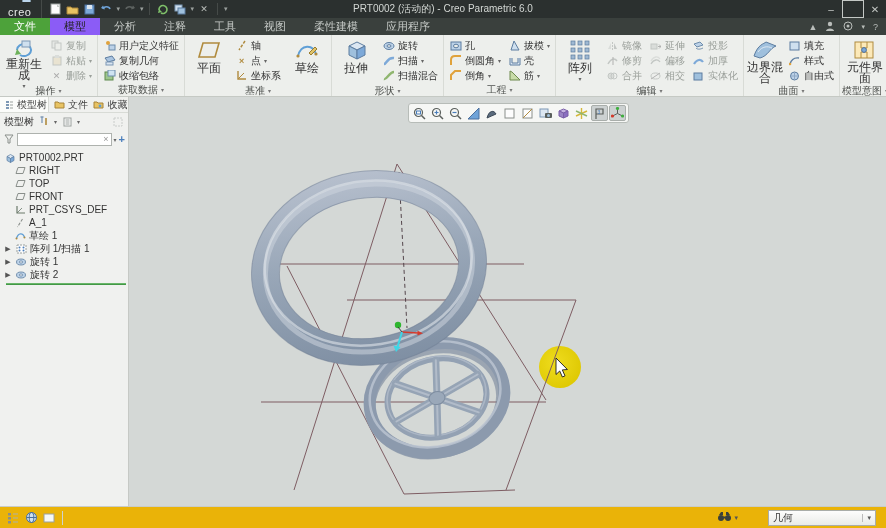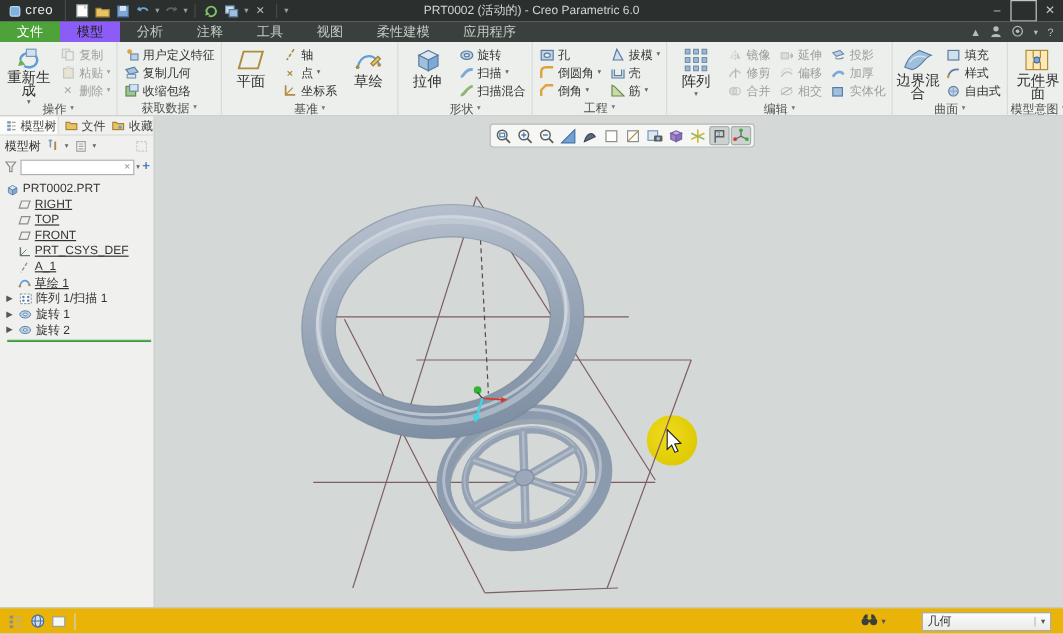--- a/index.html
+++ b/index.html
@@ -1,21 +1,21 @@
 <!DOCTYPE html>
 <html><head>
 <meta charset="utf-8">
 <style>
   * { margin:0; padding:0; box-sizing:border-box; }
   html,body { width:886px; height:528px; overflow:hidden; }
   body { font-family:"Liberation Sans","DejaVu Sans",sans-serif; font-size:11px; color:#333; background:#d4d8d6; position:relative; }
 
   
   .titlebar { position:absolute; left:0; top:0; width:886px; height:18px; background:#2b302f; display:flex; align-items:center; color:#ccd0cd; }
-  .logo { display:flex; align-items:center; gap:4px; padding:0 10px 0 8px; border-right:1px solid #454a48; height:100%; }
+  .logo { display:flex; align-items:flex-end; gap:4px; padding:0 10px 0 8px; border-right:1px solid #454a48; height:100%;flex-direction:column; }
   .logo-sq { width:9px; height:9px; background:#7db3dd; border:1px solid #bcd6ec; border-radius:2px; }
   .logo-txt { font-size:11px; color:#e8ebe9; letter-spacing:.5px; }
   .qat { display:flex; align-items:center; gap:3px; padding:0 6px; height:100%; }
   .qat .ic { width:14px; height:13px; display:inline-flex; align-items:center; justify-content:center; }
   .qat .dd { font-size:7px; color:#9aa09d; }
   .qat .sep { width:1px; height:12px; background:#454a48; margin:0 3px; }
   .win-title { position:absolute; left:50%; transform:translateX(-50%); font-size:10px; color:#d3d7d4; white-space:nowrap; }
   .win-ctrl { margin-left:auto; display:flex; height:100%; }
   .win-ctrl span { width:22px; height:100%; display:inline-flex; align-items:center; justify-content:center; color:#c4c8c5; font-size:10px; }
   .wc-box { width:8px; height:7px; border:1px solid #c4c8c5; display:inline-block; }
@@ -53,21 +53,21 @@
   .sb-tab { display:flex; align-items:center; gap:3px; font-size:10px; padding:0 5px; color:#444; white-space:nowrap; overflow:hidden; }
   .sb-tab.active { background:#fbfcfa; border-right:1px solid #d8dbd6; }
   .sb-head { display:flex; align-items:center; gap:4px; height:17px; padding:0 4px; font-size:10px; color:#333; }
   .sb-head .dd { font-size:6px; color:#666; }
   .sb-filter { display:flex; align-items:center; gap:2px; height:18px; padding:0 3px; }
   .sb-input { flex:1; height:13px; background:#fff; border:1px solid #aeb2ae; display:flex; align-items:center; font-size:9px; padding:0 2px; color:#333; }
   .sb-input .clr { margin-left:auto; color:#999; font-size:9px; }
   .tree { padding:3px 0 0 4px; font-size:10px; color:#333; }
   .trow { display:flex; align-items:center; gap:3px; height:13px; white-space:nowrap; }
   .trow .exp { width:8px; font-size:7px; color:#555; text-align:center; }
-  .trow.child { padding-left:10px;text-decoration:underline; }
+  .trow.child { padding-left:10px; }
   .ti { width:12px; height:11px; display:inline-flex; align-items:center; justify-content:center; }
   .ins-line { height:2px; margin:2px 2px 0 2px; background:linear-gradient(#7cc47c,#2f8a33); }
 
   
   .viewport { position:relative; flex:1; background:#d4d8d6; }
   .gfx-toolbar { position:absolute; left:279px; top:6px; height:20px; display:flex; align-items:center; gap:1px; background:#f6f7f5; border:1px solid #b7bcb8; border-radius:3px; padding:0 2px; }
   .gbtn { width:17px; height:16px; display:inline-flex; align-items:center; justify-content:center; border-radius:2px; }
   .gbtn.pressed { background:#ccd1d1; border:1px solid #a9aeab; }
   .scene { position:absolute; left:0; top:0; }
 

